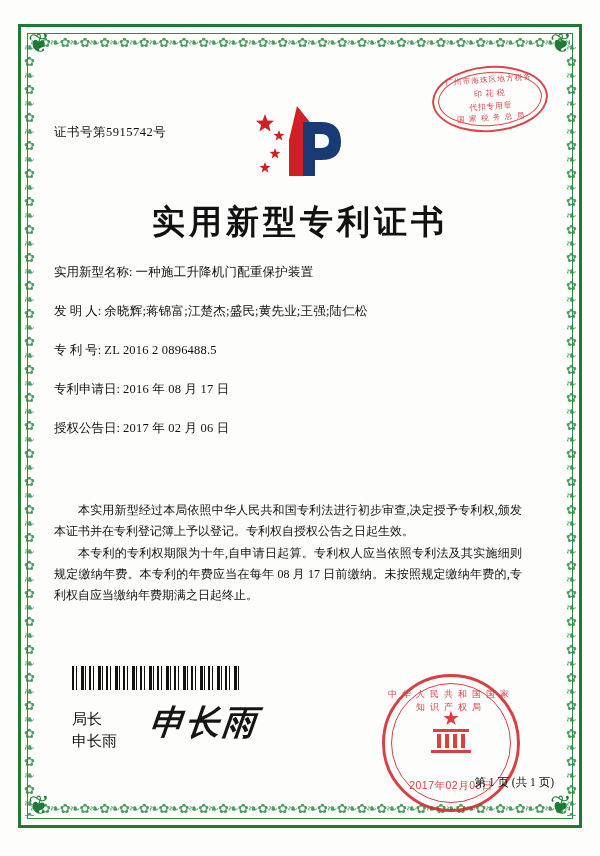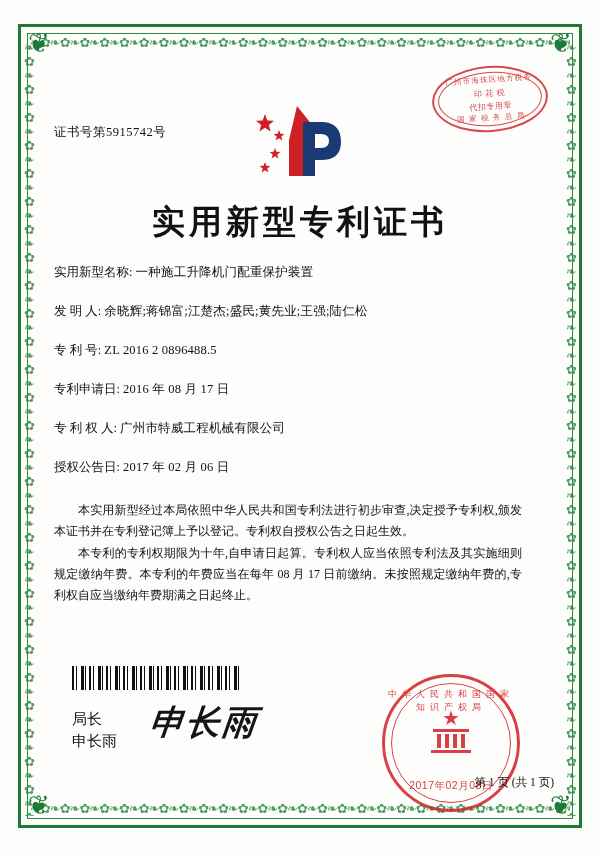--- a/index.html
+++ b/index.html
@@ -353,24 +353,20 @@
       </div>
       <div class="field">
         <span class="lbl">专 利 号:</span>
         <span class="val">ZL 2016 2 0896488.5</span>
       </div>
       <div class="field">
         <span class="lbl">专利申请日:</span>
         <span class="val">2016 年 08 月 17 日</span>
       </div>
       <div class="field">
-        <span class="lbl">专 利 权 人:</span>
-        <span class="val">广州市特威工程机械有限公司</span>
-      </div>
-      <div class="field">
         <span class="lbl">授权公告日:</span>
         <span class="val">2017 年 02 月 06 日</span>
       </div>
     </div>
 
     <div class="body-text">
       <p>本实用新型经过本局依照中华人民共和国专利法进行初步审查,决定授予专利权,颁发本证书并在专利登记簿上予以登记。专利权自授权公告之日起生效。</p>
       <p>本专利的专利权期限为十年,自申请日起算。专利权人应当依照专利法及其实施细则规定缴纳年费。本专利的年费应当在每年 08 月 17 日前缴纳。未按照规定缴纳年费的,专利权自应当缴纳年费期满之日起终止。</p>
     </div>
 

